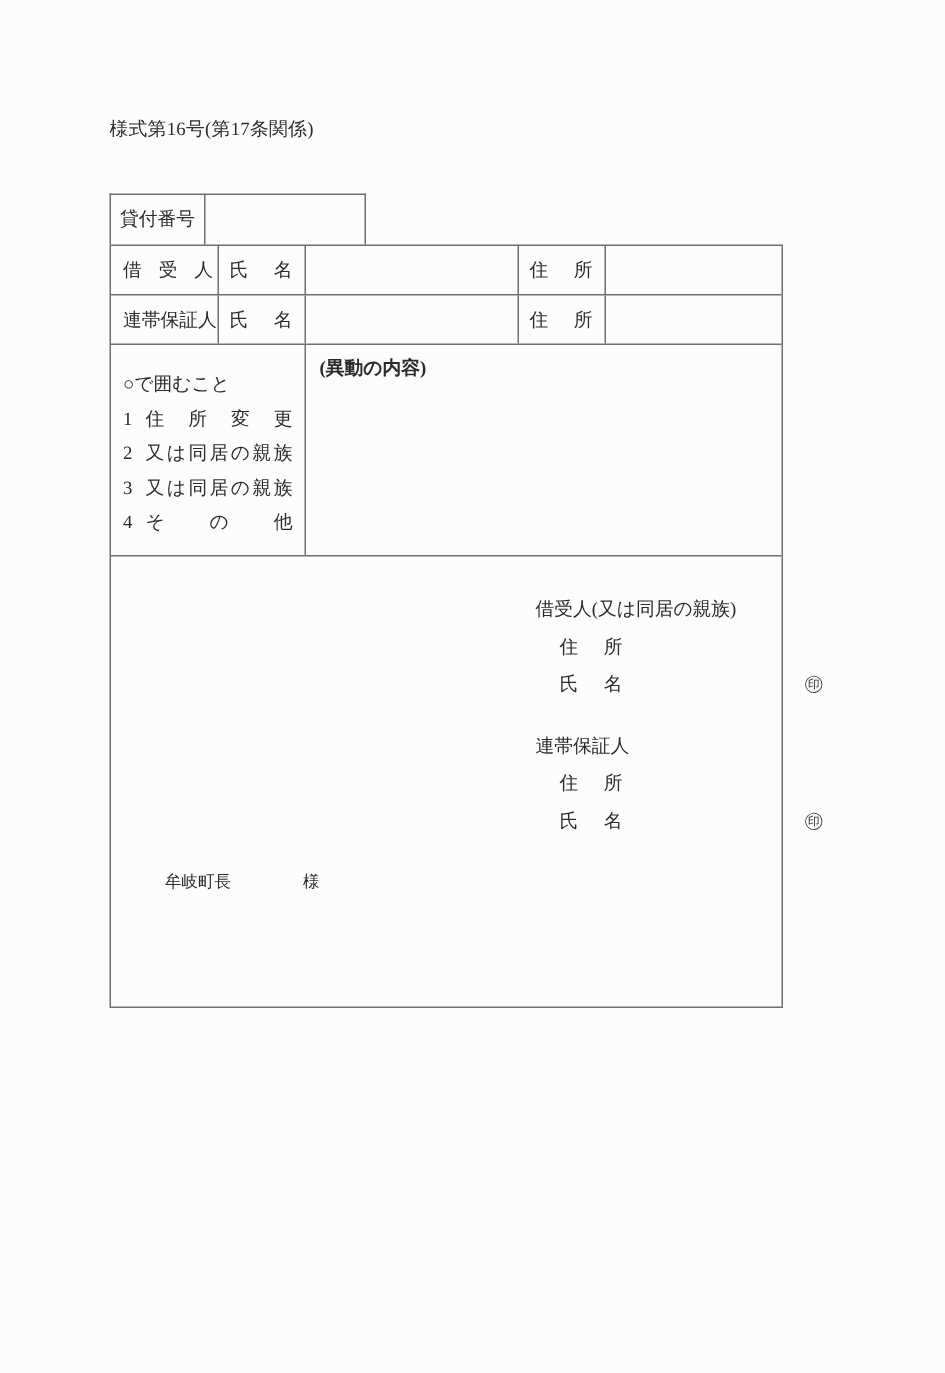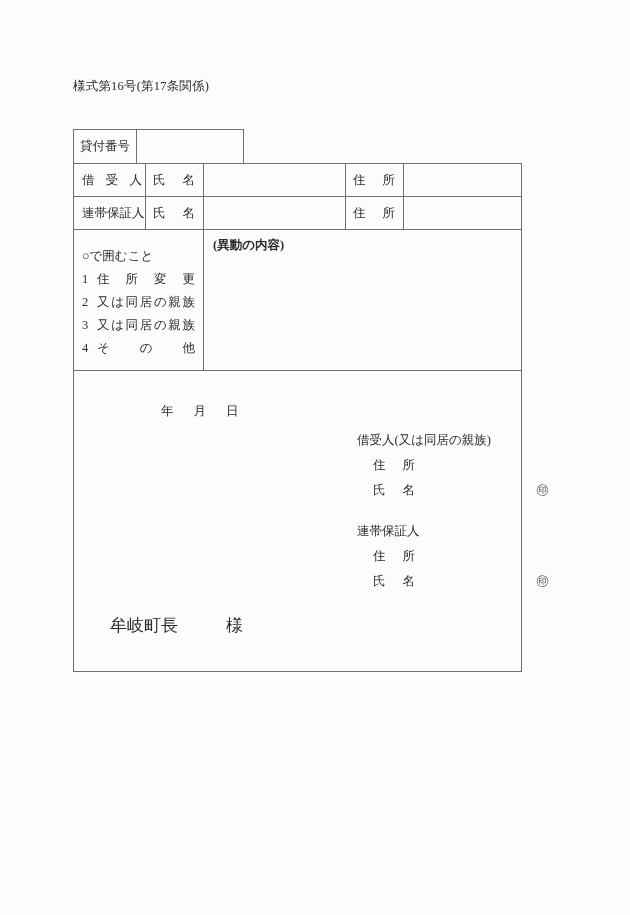--- a/index.html
+++ b/index.html
@@ -234,21 +234,21 @@
   .seal {
     margin-left: auto;
     font-size: 13px;
     line-height: 1;
   }
 
   
   .addressee {
     padding-left: 36px;
     margin-top: 8px;
-    font-size: 17px;
+    font-size: 11px;
     white-space: nowrap;
   }
   .addressee .gap {
     display: inline-block;
     width: 48px;
   }
 </style>
 </head>
 <body>
 
@@ -312,21 +312,20 @@
           <span class="opt-num">4</span>
           <span class="opt-txt">その他</span>
         </div>
       </div>
       <div class="change-right">
         <span>(異動の内容)</span>
       </div>
     </div>
 
     <div class="statement">
-      <div class="date-line"><span class="d">年月日</span></div>
     </div>
 
     <div class="sigs">
 
       <div class="sig-group">
         <div class="sig-head">借受人(又は同居の親族)</div>
         <div class="sig-row">
           <span class="sig-lbl"><span class="sp2">住所</span></span>
           <span></span>
         </div>

